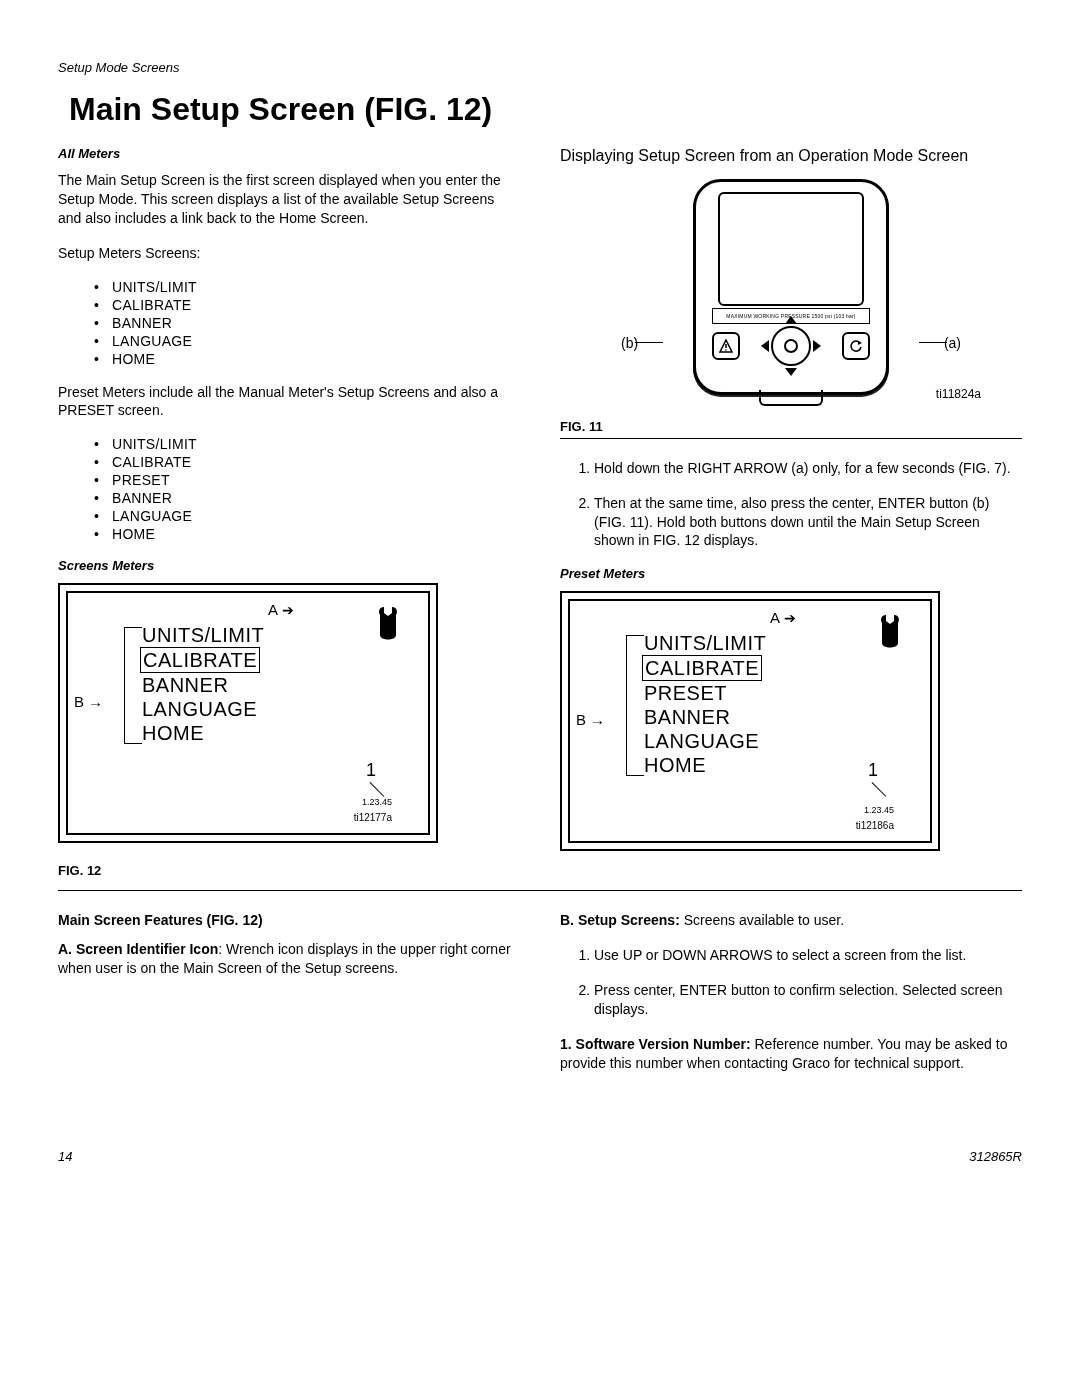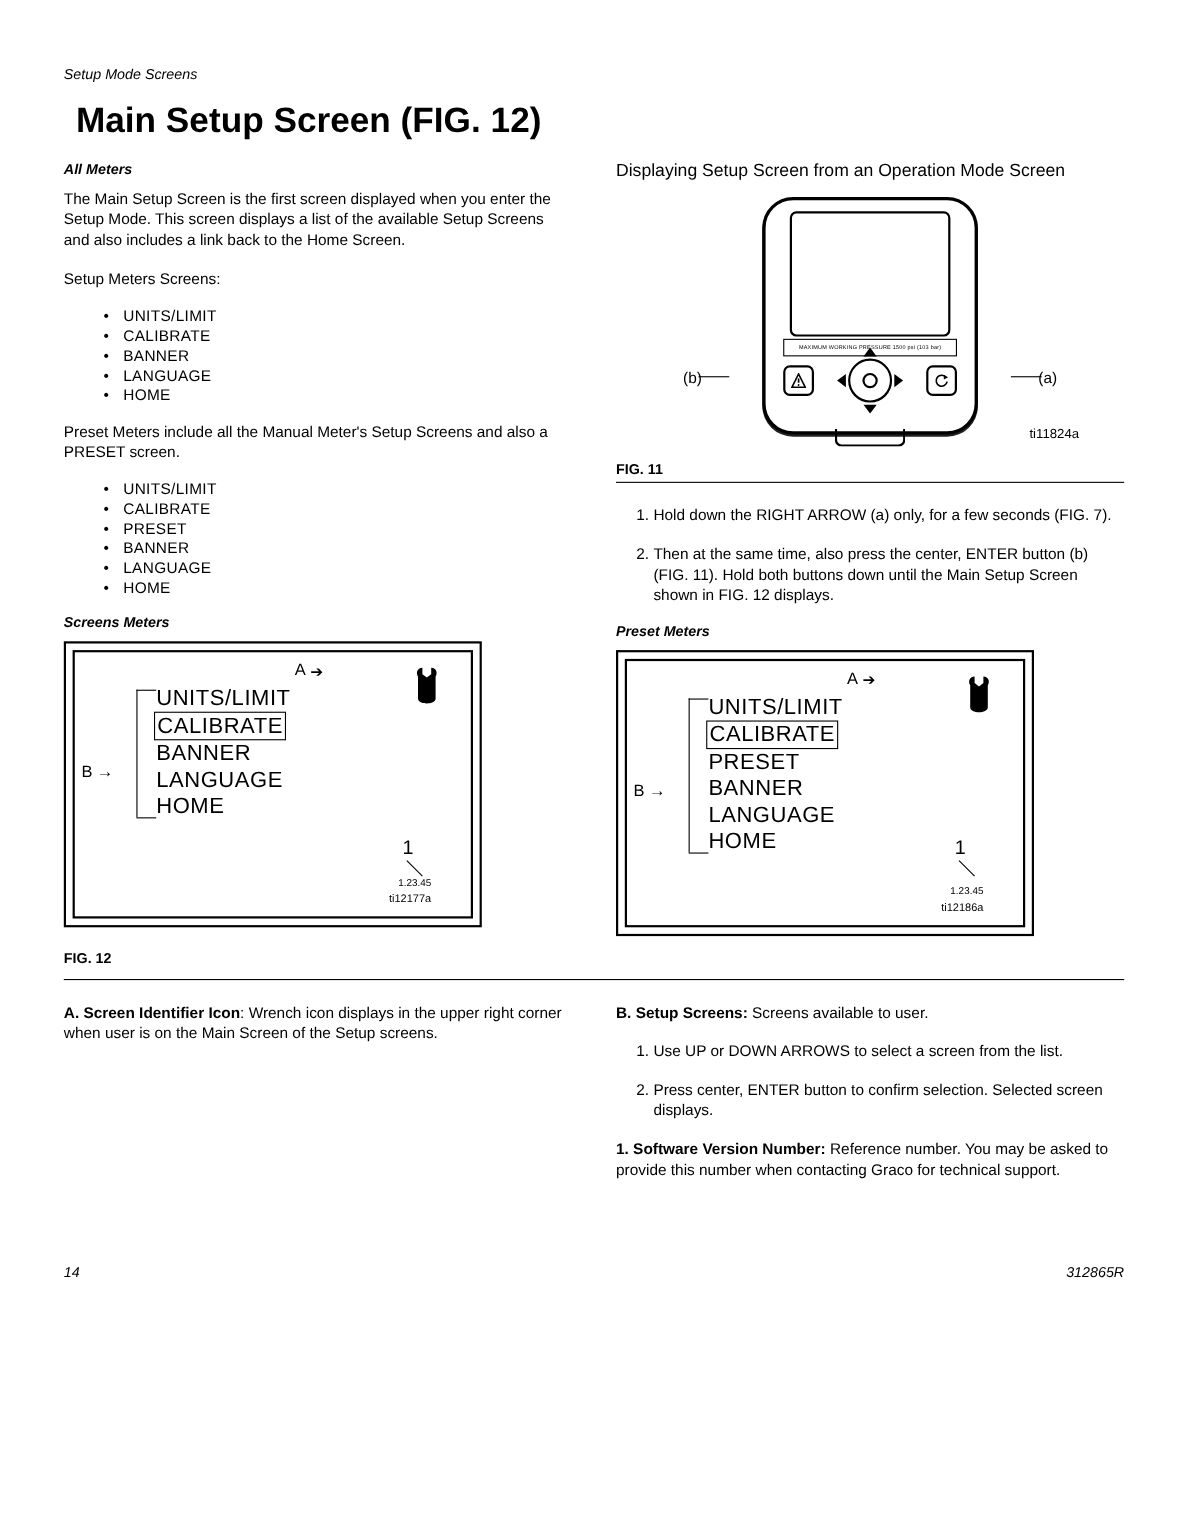--- a/index.html
+++ b/index.html
@@ -277,20 +277,23 @@
         <div class="ti2">ti12186a</div>
       </div>
     </div>
   </div>
 </div>
 
 <hr class="full" style="margin-top:12px;">
 
 <div class="columns">
   <div class="col">
+    <p class="features-title">
+      <span>Main Screen Features (F</span><span class="smallcaps-inline">IG</span><span>. 12)</span>
+    </p>
     <p>
       <b>A. Screen Identifier Icon</b><span>: Wrench icon displays in the upper right corner when user is on the Main Screen of the Setup screens.</span>
     </p>
   </div>
   <div class="col">
     <p>
       <b>B. Setup Screens:</b><span> Screens available to user.</span>
     </p>
     <ol class="steps">
       <li>Use UP or DOWN ARROWS to select a screen from the list.</li>

